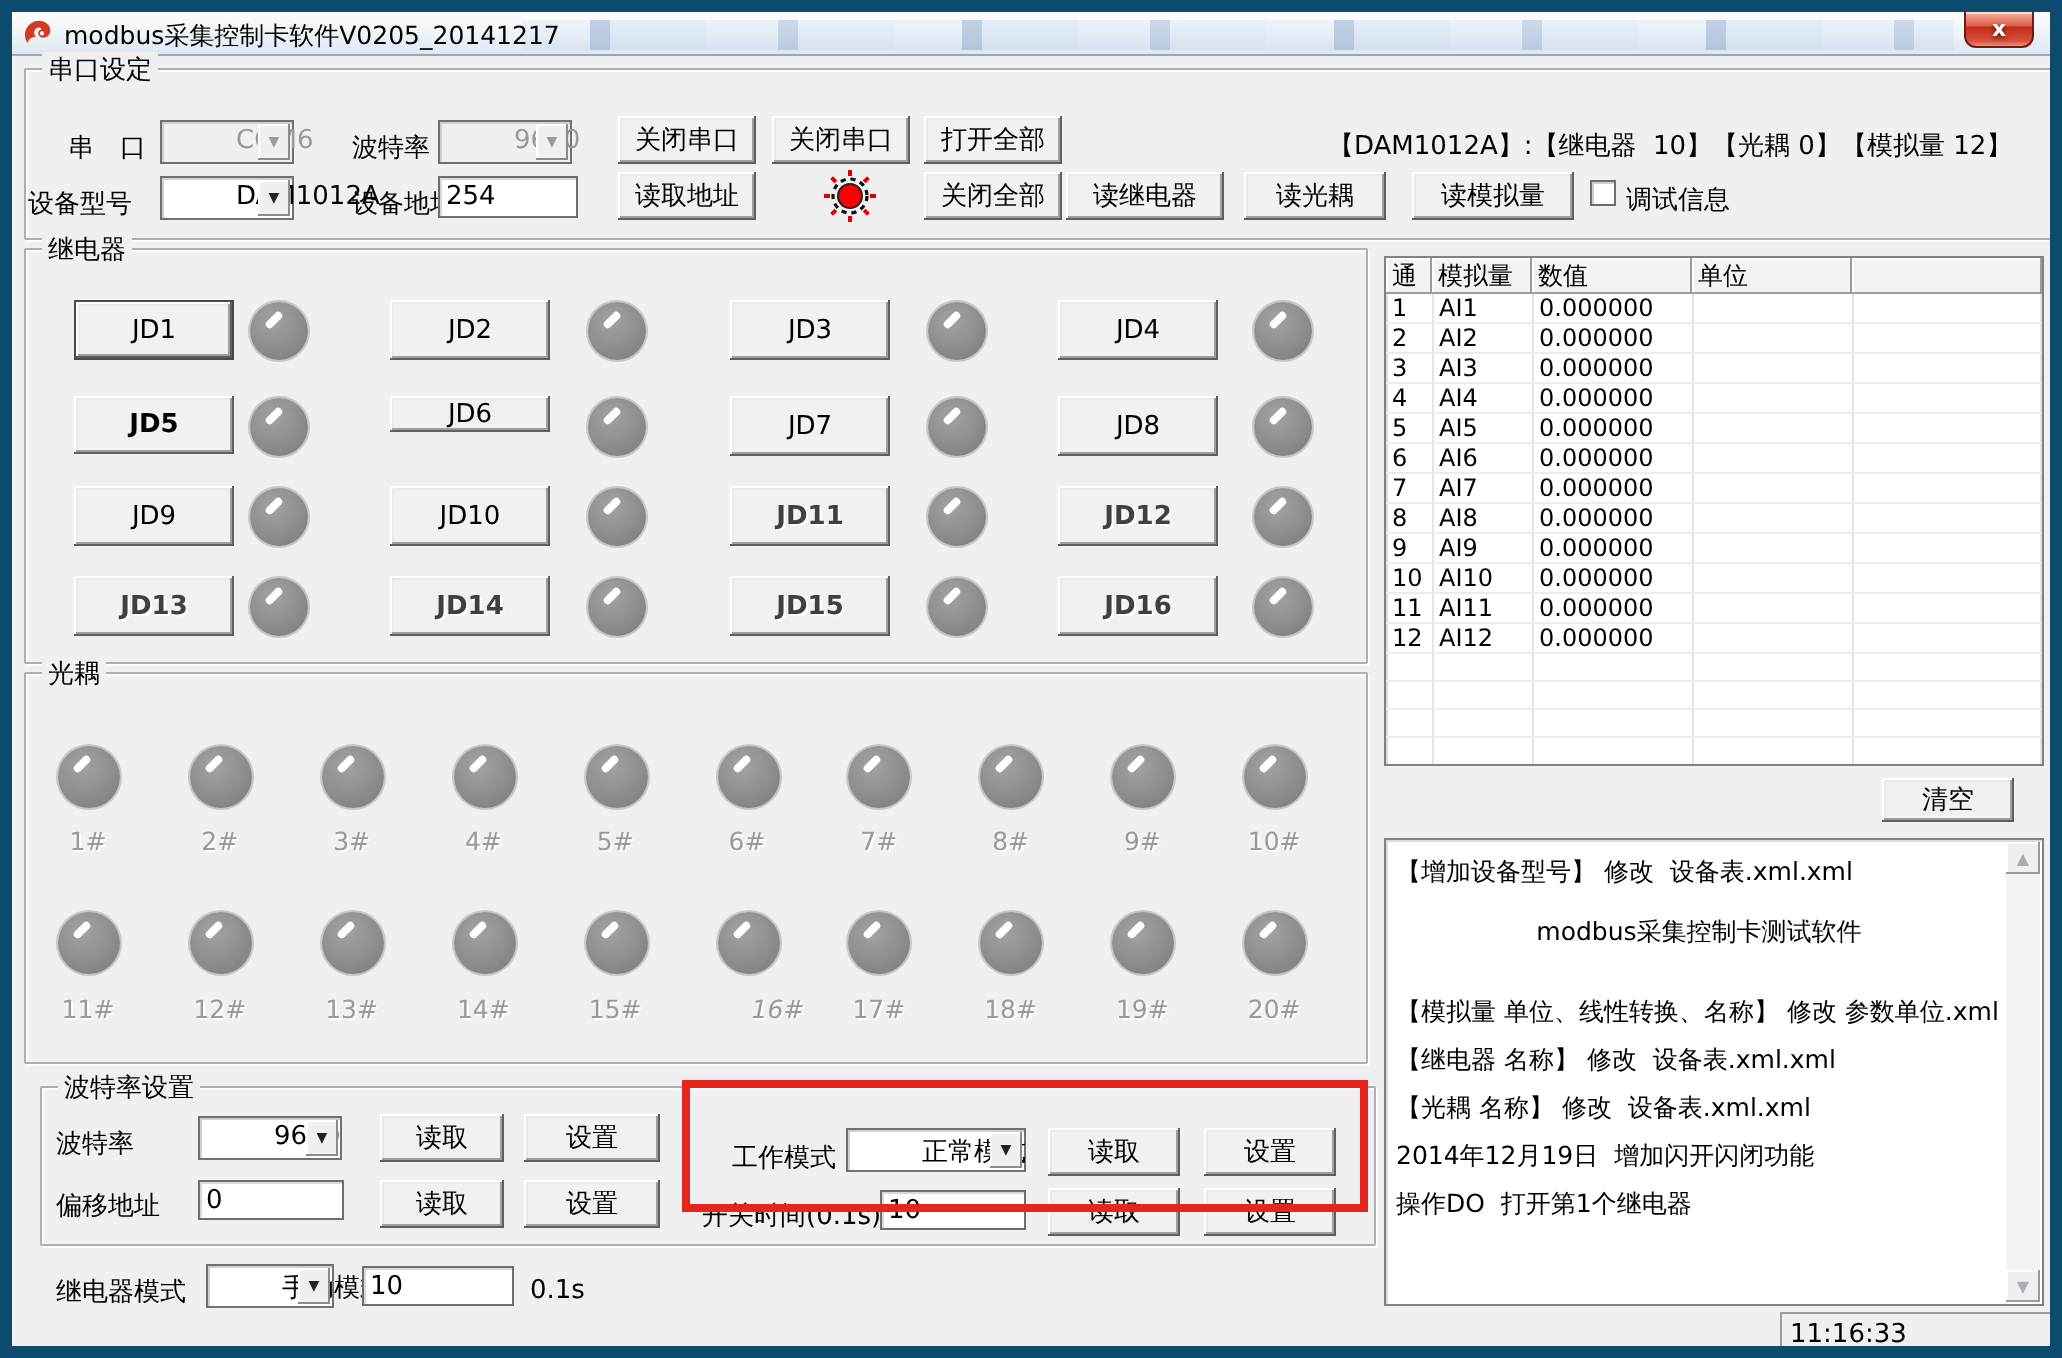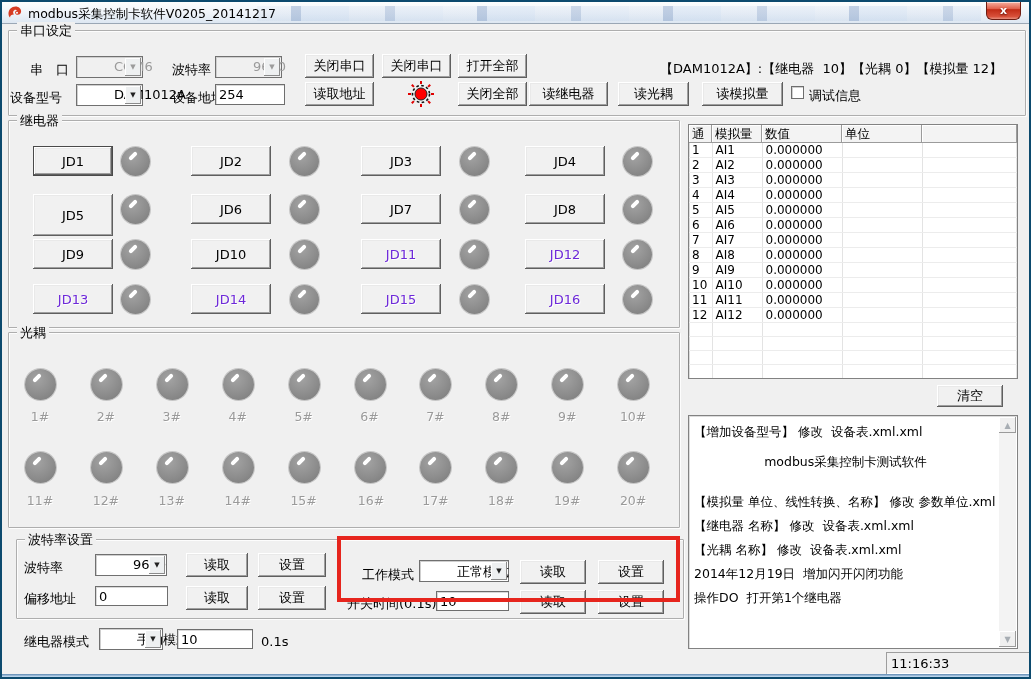--- a/index.html
+++ b/index.html
@@ -1,19 +1,19 @@
 <!DOCTYPE html>
 <html><head>
 <meta charset="utf-8">
 <style>
   html,body{margin:0;padding:0;background:#c8d4e2;}
   *{box-sizing:border-box;}
   .win{
     position:relative;width:1031px;height:679px;overflow:hidden;
-    background:#f0f0f0;border:2px solid #0c4a6e;
+    background:#f0f0f0;border:6px solid #0c4a6e;
     font-family:"DejaVu Sans","Liberation Sans",sans-serif;
     font-size:13px;color:#000;padding-left:48px;
   }
   [data-bind]{white-space:pre;}
 
   
   .titlebar{position:absolute;left:0;top:0;width:100%;height:22px;
     background:linear-gradient(180deg,#fdfefe 0%,#eef3f9 55%,#dde7f2 100%);
     border-bottom:1px solid #9aa7b5;}
   .tb-blobs{position:absolute;left:255px;top:4px;height:15px;right:48px;opacity:.55;
@@ -33,21 +33,21 @@
   .groupbox{position:absolute;border:1px solid #aeaeae;border-radius:1px;
     box-shadow:inset 1px 1px 0 #fdfdfd, 1px 1px 0 #fdfdfd;}
   .gb-title{position:absolute;top:-9px;left:8px;background:#f0f0f0;padding:0 3px;font-size:13px;}
 
   
   .btn{position:absolute;background:#f1f1f1;display:flex;align-items:center;justify-content:center;
     font-size:13px;cursor:default;
     box-shadow:inset -1px -1px 0 #5f5f5f, inset 1px 1px 0 #ffffff,
                inset -2px -2px 0 #9f9f9f, inset 2px 2px 0 #e9e9e9;}
   .btn.focused{border:1px solid #4a4a4a;}
-  .btn.disabled{color:#6d28d9;text-shadow:1px 1px 0 #fff;}
+  .btn.disabled{color:#404040;text-shadow:1px 1px 0 #fff;font-weight:bold;}
   .lab{position:absolute;font-size:13px;}
   .combo{position:absolute;background:#fff;border:1px solid #707070;
     box-shadow:inset 1px 1px 0 #cfcfcf;}
   .combo .val{position:absolute;left:5px;top:2px;font-size:13px;margin-left:32px;}
   .combo .arrow{position:absolute;right:1px;top:1px;bottom:1px;width:16px;background:#eef0f1;
     box-shadow:inset -1px -1px 0 #8b8b8b, inset 1px 1px 0 #fff;
     display:flex;align-items:center;justify-content:center;font-size:7px;color:#222;}
   .combo.disabled{background:#f0f0f0;}
   .combo.disabled .val{color:#9a9a9a;}
   .combo.disabled .arrow{color:#9c9c9c;}
@@ -170,23 +170,23 @@
     <span class="gb-title" data-bind="relay.title">继电器</span>
     <div>
         <div class="btn focused" data-bind="relay.buttons.0.label" style="left: 24px; top: 25px; width: 80px; height: 30px;">JD1</div>
         <div class="led" style="left: 112px; top: 26px;"></div>
         <div class="btn" data-bind="relay.buttons.1.label" style="left: 182px; top: 25px; width: 80px; height: 30px;">JD2</div>
         <div class="led" style="left: 281px; top: 26px;"></div>
         <div class="btn" data-bind="relay.buttons.2.label" style="left: 352px; top: 25px; width: 80px; height: 30px;">JD3</div>
         <div class="led" style="left: 451px; top: 26px;"></div>
         <div class="btn" data-bind="relay.buttons.3.label" style="left: 516px; top: 25px; width: 80px; height: 30px;">JD4</div>
         <div class="led" style="left: 614px; top: 26px;"></div>
-        <div class="btn" data-bind="relay.buttons.4.label" style="left: 24px; top: 73px; width: 80px; height: 42px;">JD5</div>
+        <div class="btn" data-bind="relay.buttons.4.label" style="left: 24px; top: 73px; width: 80px; height: 29px; font-weight: bold;">JD5</div>
         <div class="led" style="left: 112px; top: 74px;"></div>
-        <div class="btn" data-bind="relay.buttons.5.label" style="left: 182px; top: 73px; width: 80px; height: 30px;">JD6</div>
+        <div class="btn" data-bind="relay.buttons.5.label" style="left: 182px; top: 73px; width: 80px; height: 18px;">JD6</div>
         <div class="led" style="left: 281px; top: 74px;"></div>
         <div class="btn" data-bind="relay.buttons.6.label" style="left: 352px; top: 73px; width: 80px; height: 30px;">JD7</div>
         <div class="led" style="left: 451px; top: 74px;"></div>
         <div class="btn" data-bind="relay.buttons.7.label" style="left: 516px; top: 73px; width: 80px; height: 30px;">JD8</div>
         <div class="led" style="left: 614px; top: 74px;"></div>
         <div class="btn" data-bind="relay.buttons.8.label" style="left: 24px; top: 118px; width: 80px; height: 30px;">JD9</div>
         <div class="led" style="left: 112px; top: 119px;"></div>
         <div class="btn" data-bind="relay.buttons.9.label" style="left: 182px; top: 118px; width: 80px; height: 30px;">JD10</div>
         <div class="led" style="left: 281px; top: 119px;"></div>
         <div class="btn disabled" data-bind="relay.buttons.10.label" style="left: 352px; top: 118px; width: 80px; height: 30px;">JD11</div>
@@ -367,21 +367,21 @@
         <div class="opto-lab" data-bind="opto.labels.10" style="left: 9px; top: 160px;">11#</div>
         <div class="led opto-led" style="left: 81.9px; top: 119px;"></div>
         <div class="opto-lab" data-bind="opto.labels.11" style="left: 74.9px; top: 160px;">12#</div>
         <div class="led opto-led" style="left: 147.8px; top: 119px;"></div>
         <div class="opto-lab" data-bind="opto.labels.12" style="left: 140.8px; top: 160px;">13#</div>
         <div class="led opto-led" style="left: 213.7px; top: 119px;"></div>
         <div class="opto-lab" data-bind="opto.labels.13" style="left: 206.7px; top: 160px;">14#</div>
         <div class="led opto-led" style="left: 279.6px; top: 119px;"></div>
         <div class="opto-lab" data-bind="opto.labels.14" style="left: 272.6px; top: 160px;">15#</div>
         <div class="led opto-led" style="left: 345.5px; top: 119px;"></div>
-        <div class="opto-lab" data-bind="opto.labels.15" style="left: 340px; top: 160px;">16#</div>
+        <div class="opto-lab" data-bind="opto.labels.15" style="left: 354px; top: 160px; font-style: italic;">16#</div>
         <div class="led opto-led" style="left: 411.4px; top: 119px;"></div>
         <div class="opto-lab" data-bind="opto.labels.16" style="left: 404.4px; top: 160px;">17#</div>
         <div class="led opto-led" style="left: 477.3px; top: 119px;"></div>
         <div class="opto-lab" data-bind="opto.labels.17" style="left: 470.3px; top: 160px;">18#</div>
         <div class="led opto-led" style="left: 543.2px; top: 119px;"></div>
         <div class="opto-lab" data-bind="opto.labels.18" style="left: 536.2px; top: 160px;">19#</div>
         <div class="led opto-led" style="left: 609.1px; top: 119px;"></div>
         <div class="opto-lab" data-bind="opto.labels.19" style="left: 602.1px; top: 160px;">20#</div>
       </div>
   </div>

